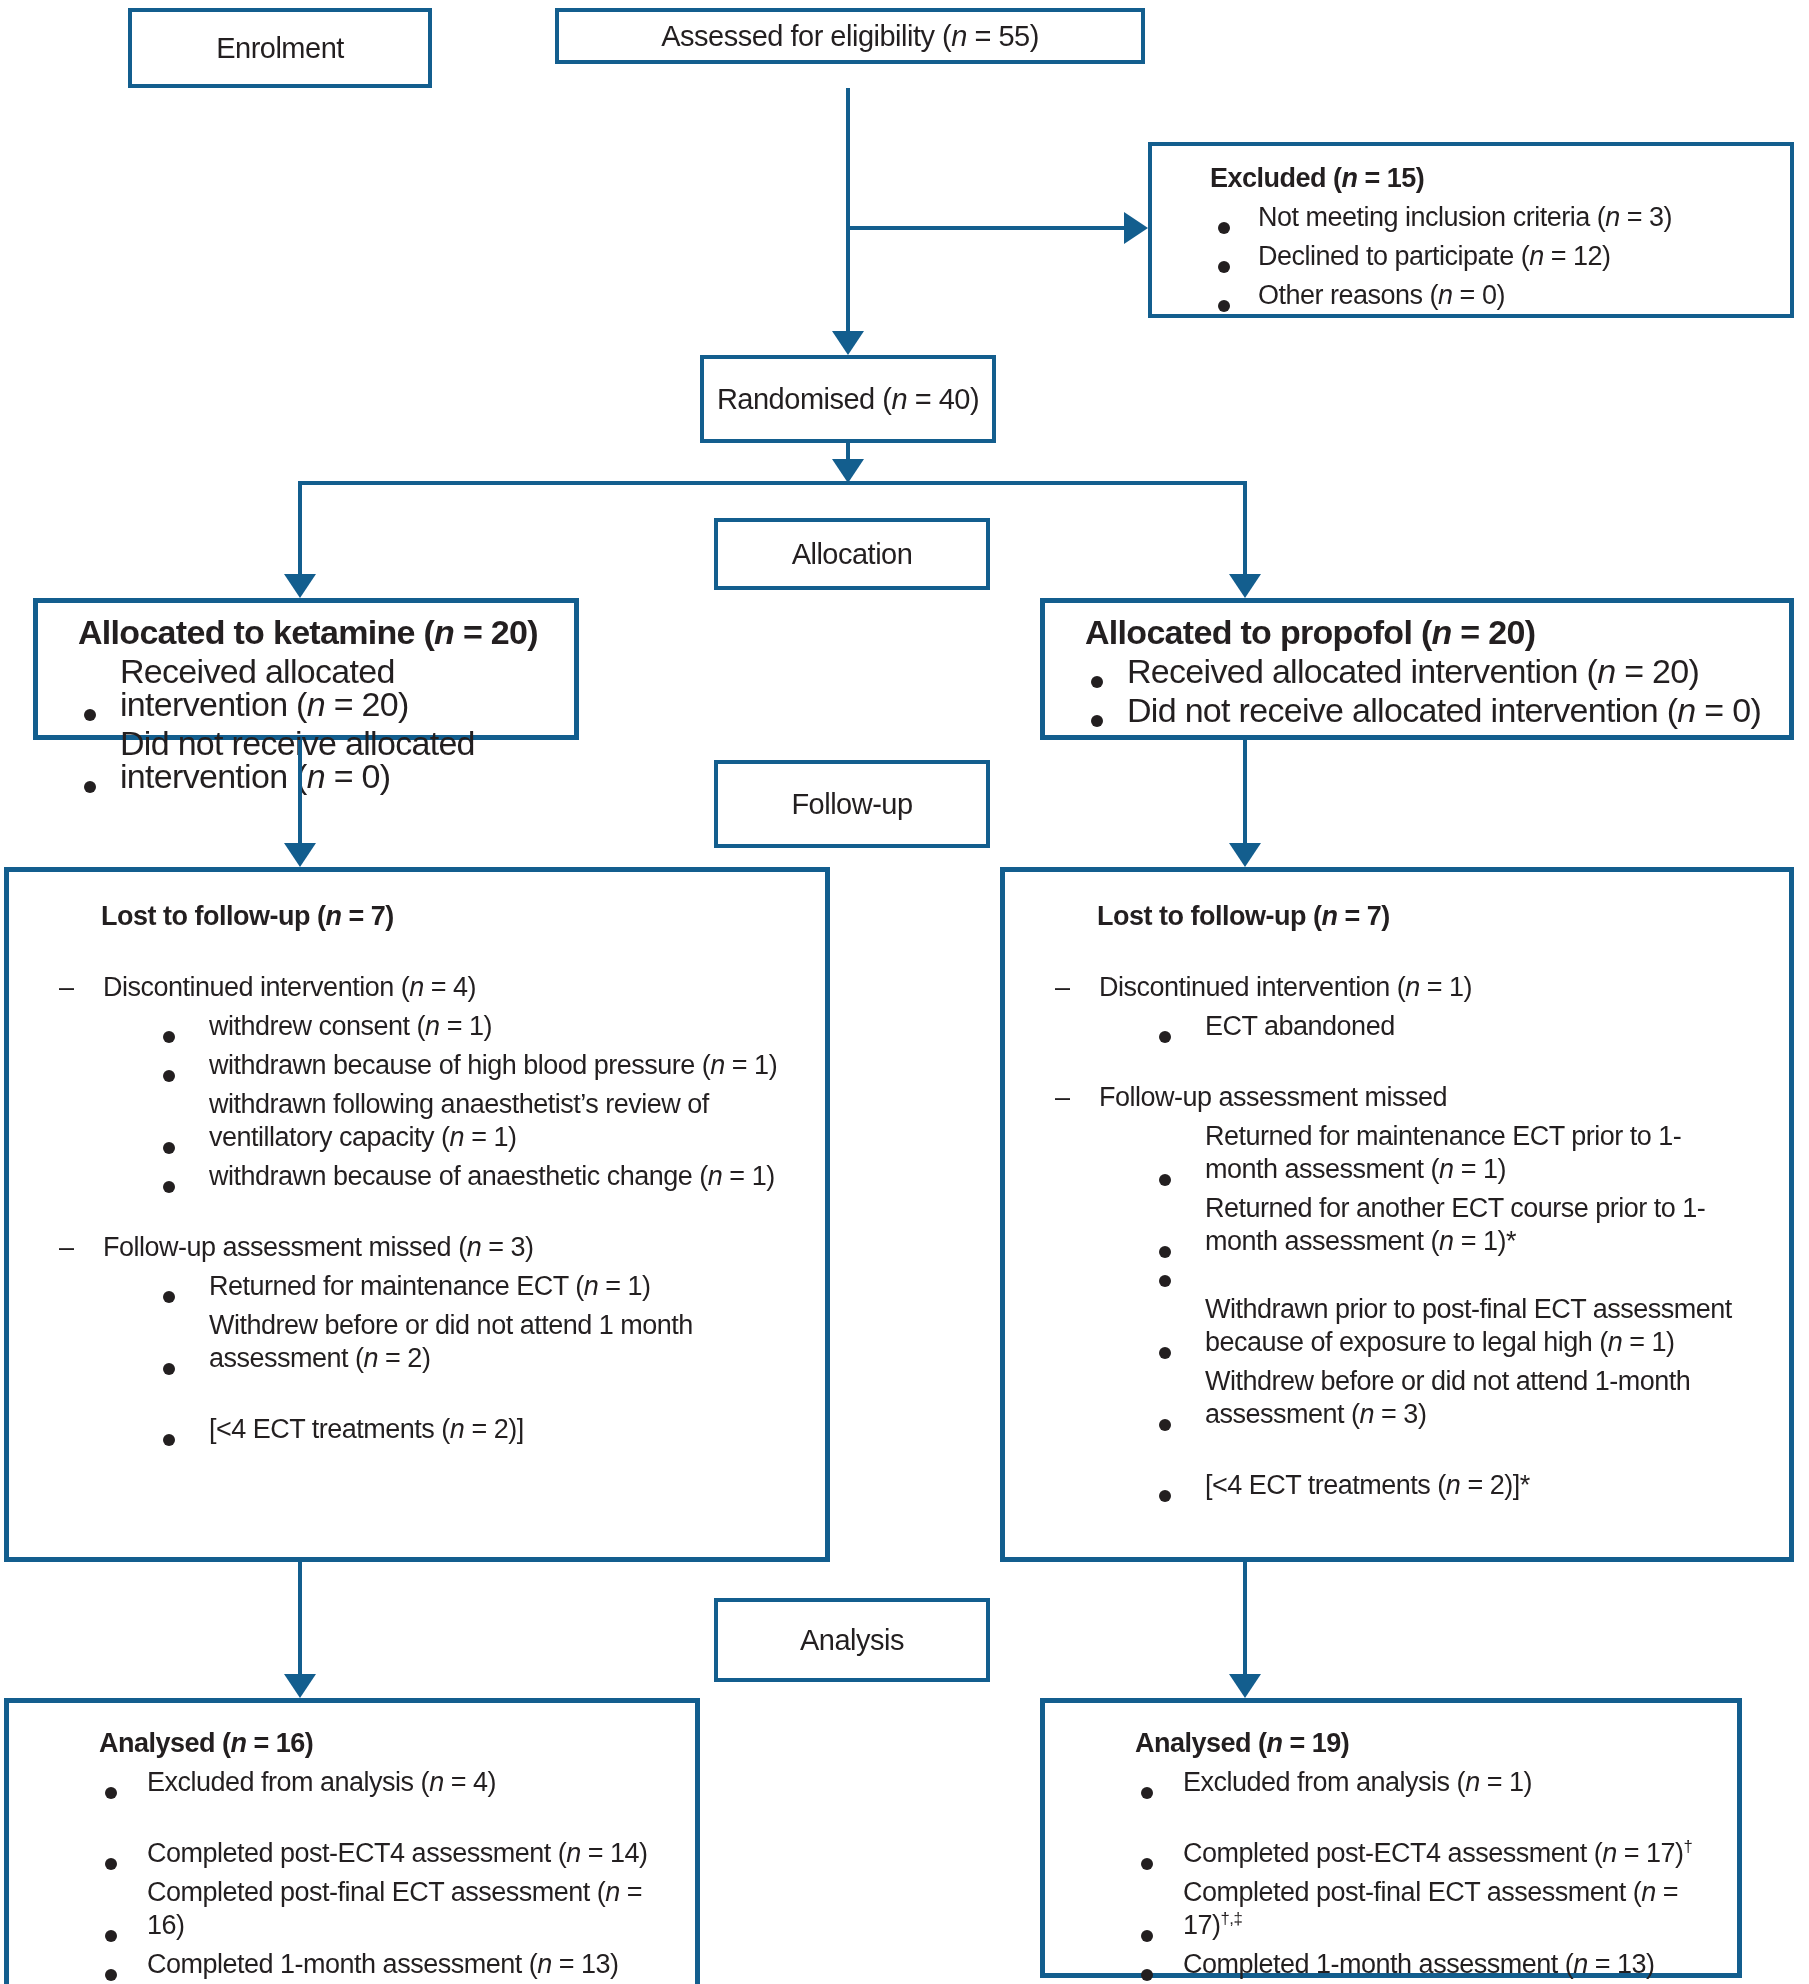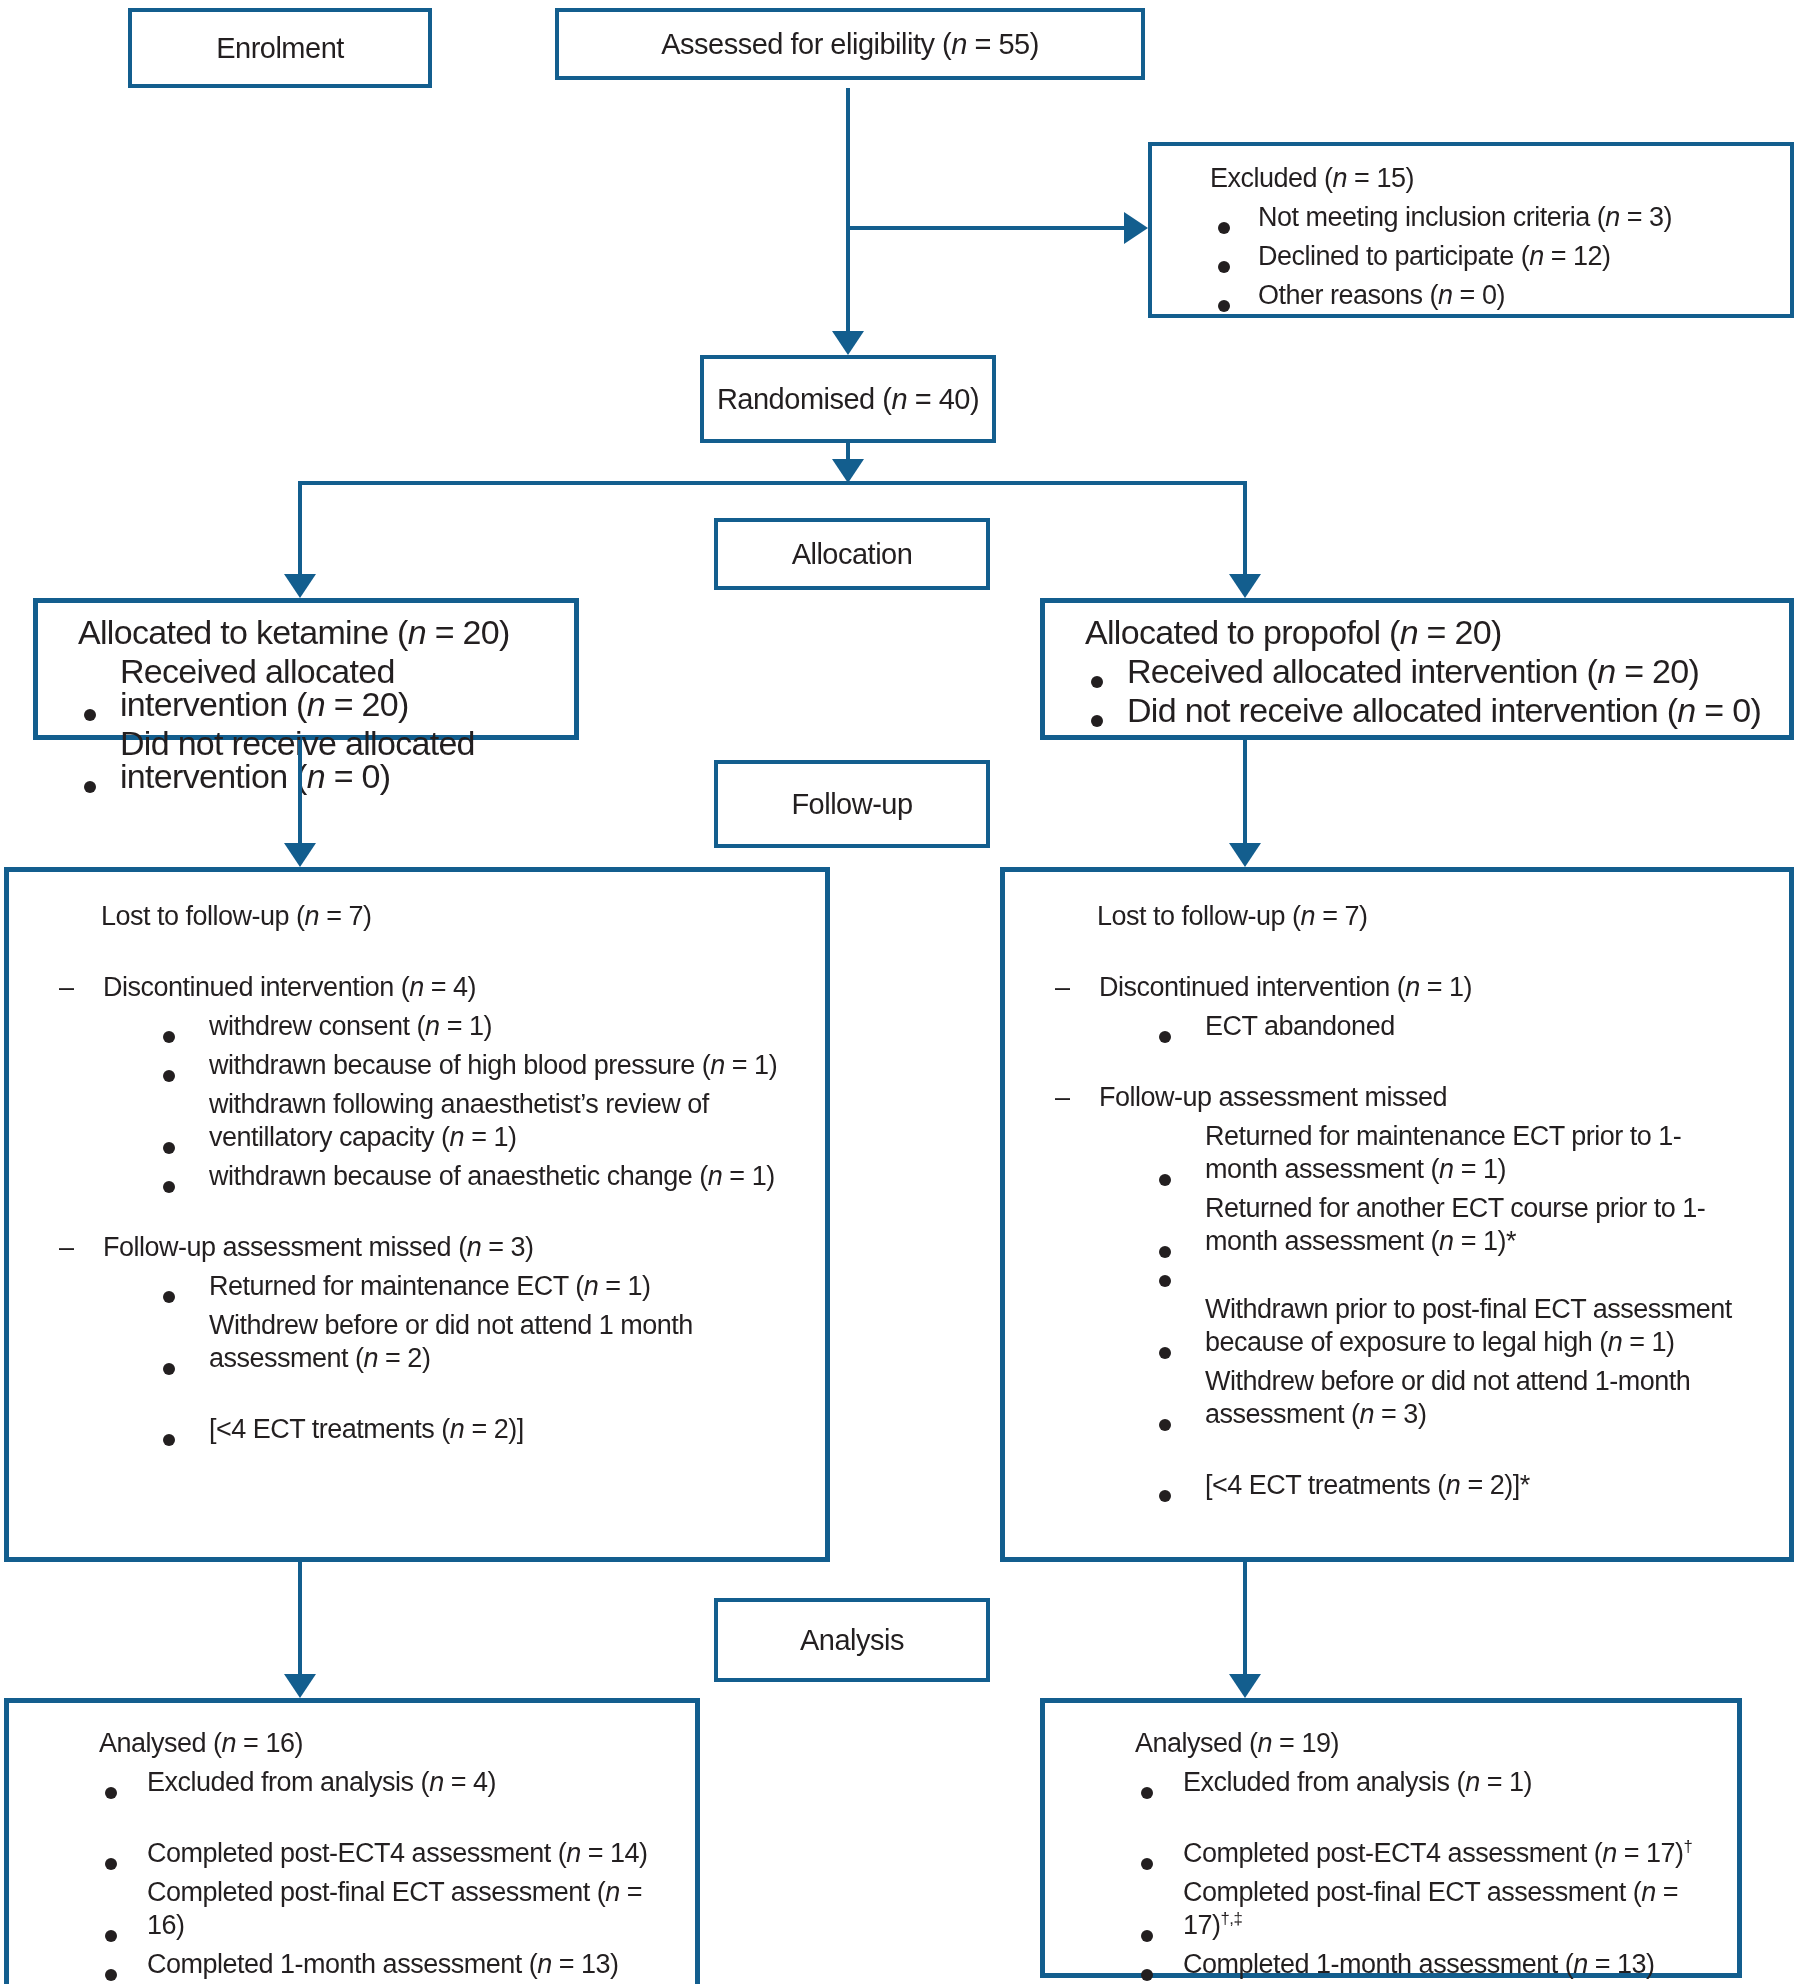--- a/index.html
+++ b/index.html
@@ -30,21 +30,21 @@
   .line{position:absolute;background:var(--blue);}
   .ah-down{position:absolute;width:0;height:0;
     border-left:16px solid transparent;border-right:16px solid transparent;
     border-top:24px solid var(--blue);}
   .ah-right{position:absolute;width:0;height:0;
     border-top:16px solid transparent;border-bottom:16px solid transparent;
     border-left:24px solid var(--blue);}
   
   .list{font-size:27px;line-height:33px;letter-spacing:-0.5px;}
   .row{margin-top:6px;}
-  .row.title{margin-top:0;}
+  .row.title{margin-top:0;font-weight:bold;}
   .row.gap{margin-top:38px;}
   .row.dash,.row.bullet{display:flex;align-items:flex-end;}
   .marker{flex:none;display:flex;}
   .txt{flex:1 1 auto;min-width:0;}
   .bullet .marker::before{
     content:"";width:12px;height:12px;border-radius:50%;
     background:var(--ink);margin-top:11px;
   }
   
   .simple{padding:18px 18px 10px 58px;}
@@ -68,21 +68,21 @@
   sup{font-size:0.62em;line-height:0;}
   i{font-style:italic;}
 </style>
 </head>
 <body>
 
 <div class="box thin center-label" style="left:128px;top:8px;width:304px;height:80px;">
   <span>Enrolment</span>
 </div>
 
-<div class="box thin center-label" style="left:555px;top:8px;width:590px;height:72px;">
+<div class="box thin center-label" style="left:555px;top:8px;width:590px;height:56px;">
   <span>Assessed for eligibility (<i>n</i> = 55)</span>
 </div>
 
 <div class="box thin list simple" style="left:1148px;top:142px;width:646px;height:176px;padding-top:16px;">
     <div class="row title">Excluded (<i>n</i> = 15)</div>
     <div class="row bullet">
       <span class="marker"></span>
       <span class="txt">Not meeting inclusion criteria (<i>n</i> = 3)</span>
     </div>
     <div class="row bullet">

